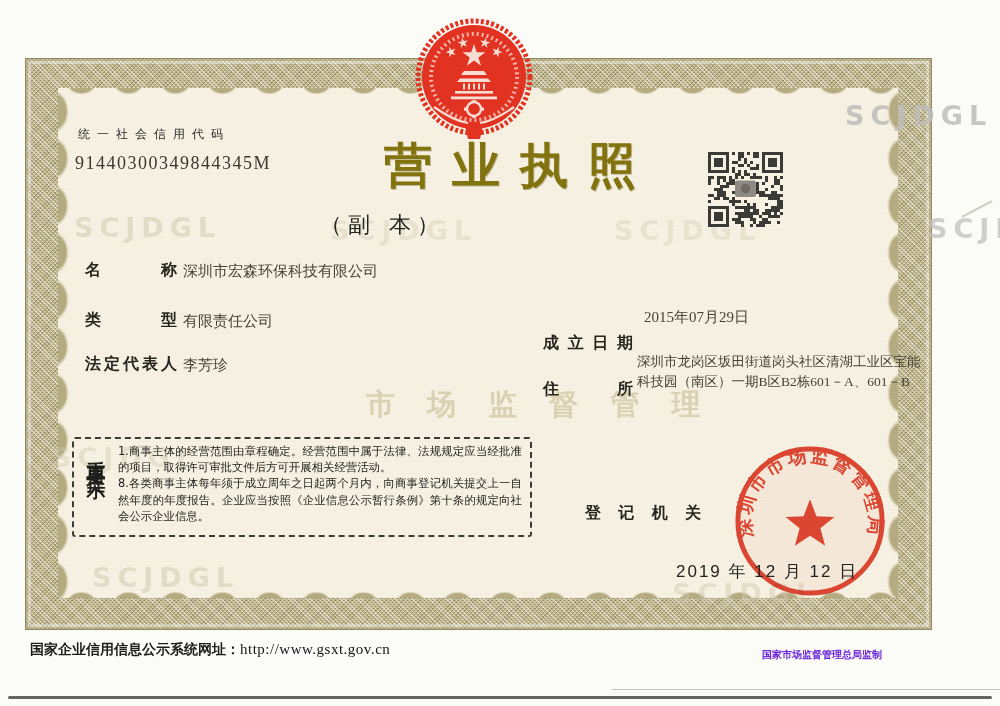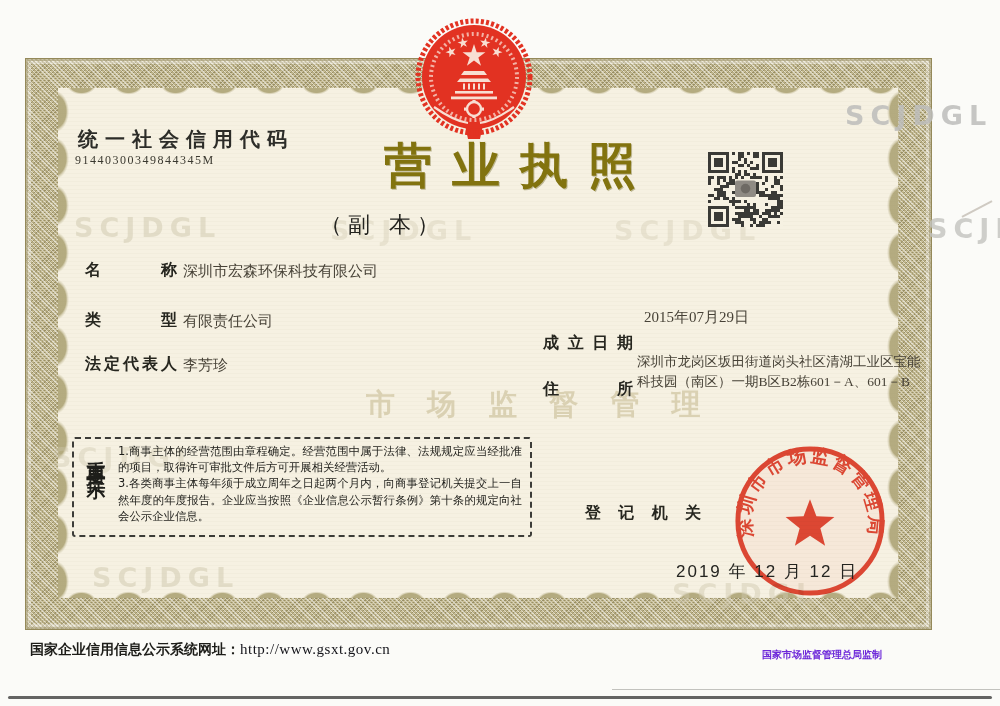--- a/index.html
+++ b/index.html
@@ -28,23 +28,23 @@
     background:radial-gradient(24px 17px at 50% 20px, rgba(164,154,104,.8) 12px, rgba(164,154,104,.3) 13.5px, transparent 15px);
     background-size:47px 16px;background-repeat:repeat-x;}
   .sc-left{left:0;top:0;bottom:0;width:16px;
     background:radial-gradient(17px 24px at -4px 50%, rgba(164,154,104,.8) 12px, rgba(164,154,104,.3) 13.5px, transparent 15px);
     background-size:16px 47px;background-repeat:repeat-y;}
   .sc-right{right:0;top:0;bottom:0;width:16px;
     background:radial-gradient(17px 24px at 20px 50%, rgba(164,154,104,.8) 12px, rgba(164,154,104,.3) 13.5px, transparent 15px);
     background-size:16px 47px;background-repeat:repeat-y;}
 
   
-  .credit-label{left:78px;top:126px;font-size:20px;font-weight:bold;color:#2c2c28;letter-spacing:7px;}
+  .credit-label{left:78px;top:126px;font-size:12px;font-weight:normal;color:#2c2c28;letter-spacing:7px;}
   .credit-code{left:75px;top:153px;font-family:"Liberation Serif","DejaVu Serif",serif;
-    font-size:12px;color:#3a382f;letter-spacing:1.5px;}
+    font-size:18px;color:#3a382f;letter-spacing:1.5px;}
   .doc-title{left:320px;top:134px;width:380px;text-align:center;font-size:48px;font-weight:bold;
     color:#82730f;letter-spacing:20px;text-indent:20px;text-shadow:1px 1px 0 rgba(90,80,10,.35);}
   .doc-subtitle{left:320px;top:210px;width:380px;text-align:left;font-size:22px;color:#23231f;
     letter-spacing:6px;font-weight:normal;}
 
   .field-label{font-size:16px;font-weight:bold;color:#26261f;display:inline-block;
     text-align:justify;text-align-last:justify;-moz-text-align-last:justify;}
   .field-value{font-family:"Liberation Serif","DejaVu Serif",serif;font-size:15px;color:#474237;}
   .lbl-left{left:85px;width:92px;}
   .val-left{left:183px;}
@@ -358,21 +358,21 @@
 <span class="abs field-label lbl-right" style="top:306px;">成立日期</span>
 <span class="abs field-value" style="left:644px;top:308px;">2015年07月29日</span>
 
 <span class="abs field-label lbl-right" style="top:352px;">住所</span>
 <span class="abs field-value" style="left:637px;top:352px;width:288px;font-size:13.5px;line-height:1.5;display:block;">深圳市龙岗区坂田街道岗头社区清湖工业区宝能科技园（南区）一期B区B2栋601－A、601－B</span>
 
 <div class="abs notice-box">
   <div class="abs notice-head">重要提示</div>
   <div class="abs notice-text">
     <div>1.商事主体的经营范围由章程确定。经营范围中属于法律、法规规定应当经批准的项目，取得许可审批文件后方可开展相关经营活动。</div>
-    <div>3.各类商事主体每年须于成立周年之日起两个月内，向商事登记机关提交上一自然年度的年度报告。企业应当按照《企业信息公示暂行条例》第十条的规定向社会公示企业信息。</div>
+    <div>8.各类商事主体每年须于成立周年之日起两个月内，向商事登记机关提交上一自然年度的年度报告。企业应当按照《企业信息公示暂行条例》第十条的规定向社会公示企业信息。</div>
   </div>
 </div>
 
 <span class="abs reg-label">登记机关</span>
 <div class="abs seal-box">
   <svg width="158" height="158" viewBox="0 0 160 160" xmlns="http://www.w3.org/2000/svg">
     <circle cx="80" cy="80" r="73" fill="rgba(230,60,44,0.05)" stroke="#e23b28" stroke-width="5"></circle>
     <polygon fill="#e23b28" points="80,58 86.5,75.1 104.7,76 90.5,87.4 95.3,105 80,95 64.7,105 69.5,87.4 55.3,76 73.5,75.1"></polygon>
     <path id="sealArc" d="M 25.6,105.4 A 60 60 0 1 1 134.4,105.4" fill="none"></path>
     <text font-size="19" font-weight="bold" fill="#e23b28" letter-spacing="3" font-family="'DejaVu Sans','Liberation Sans',sans-serif">

